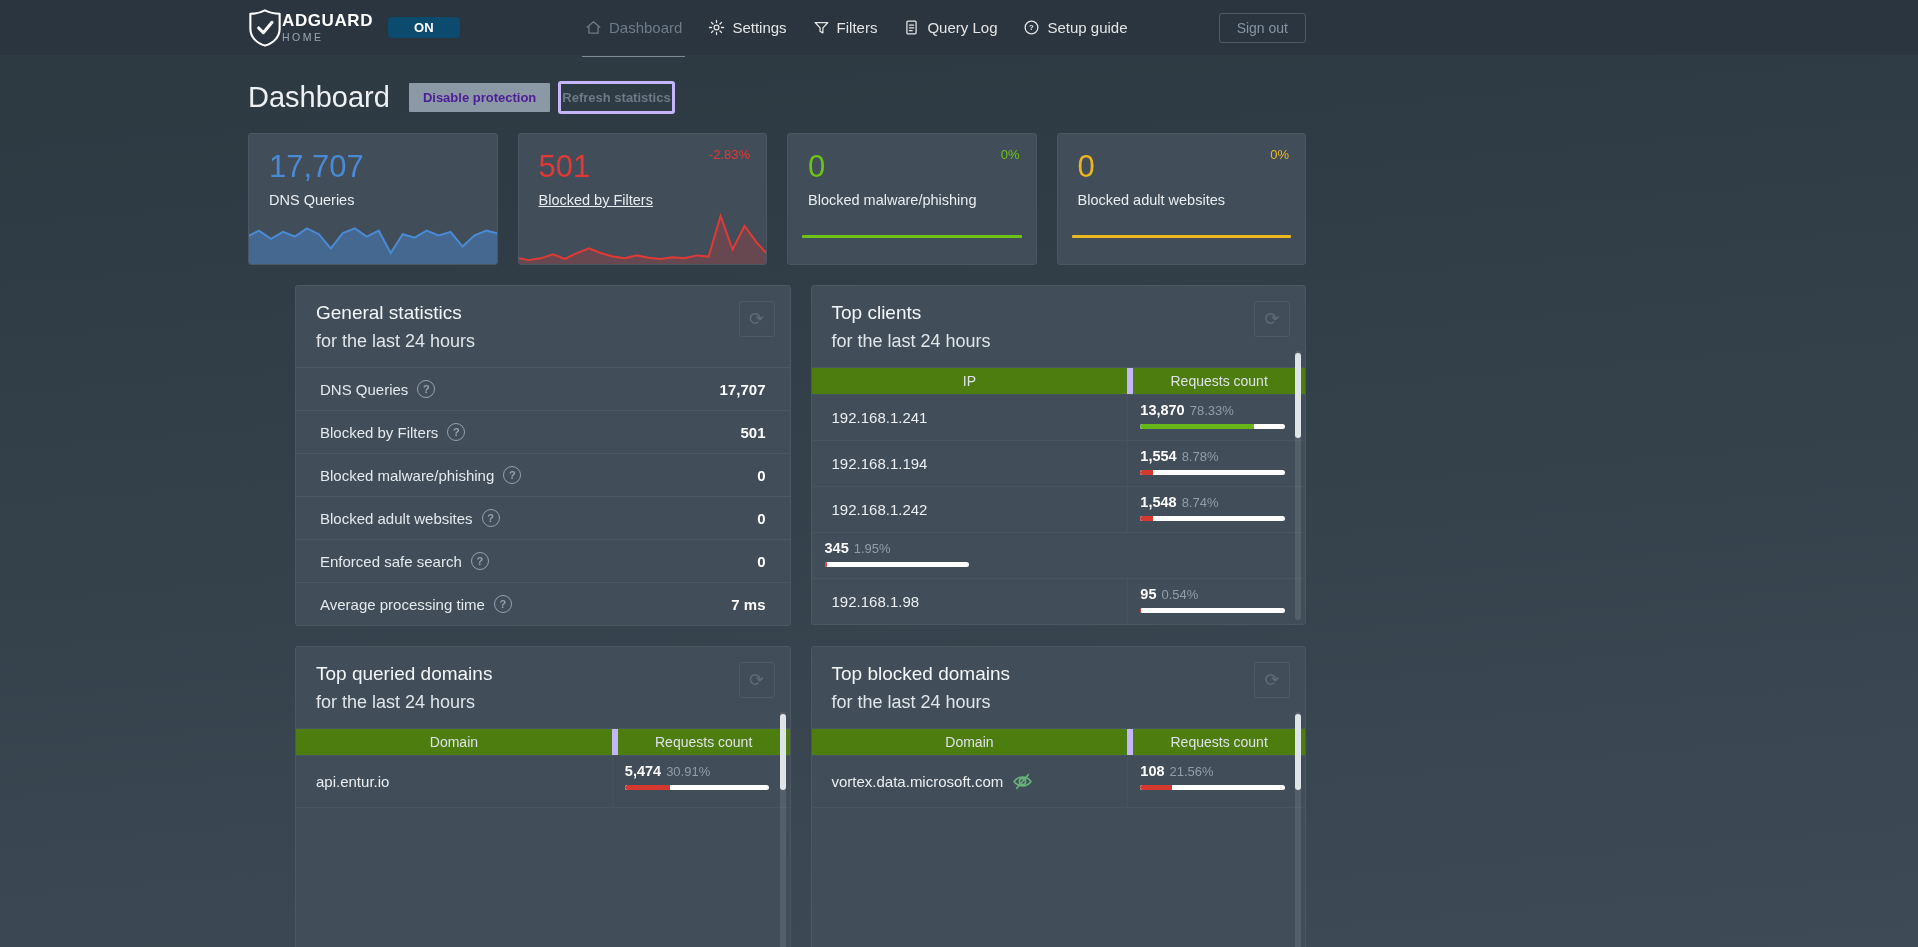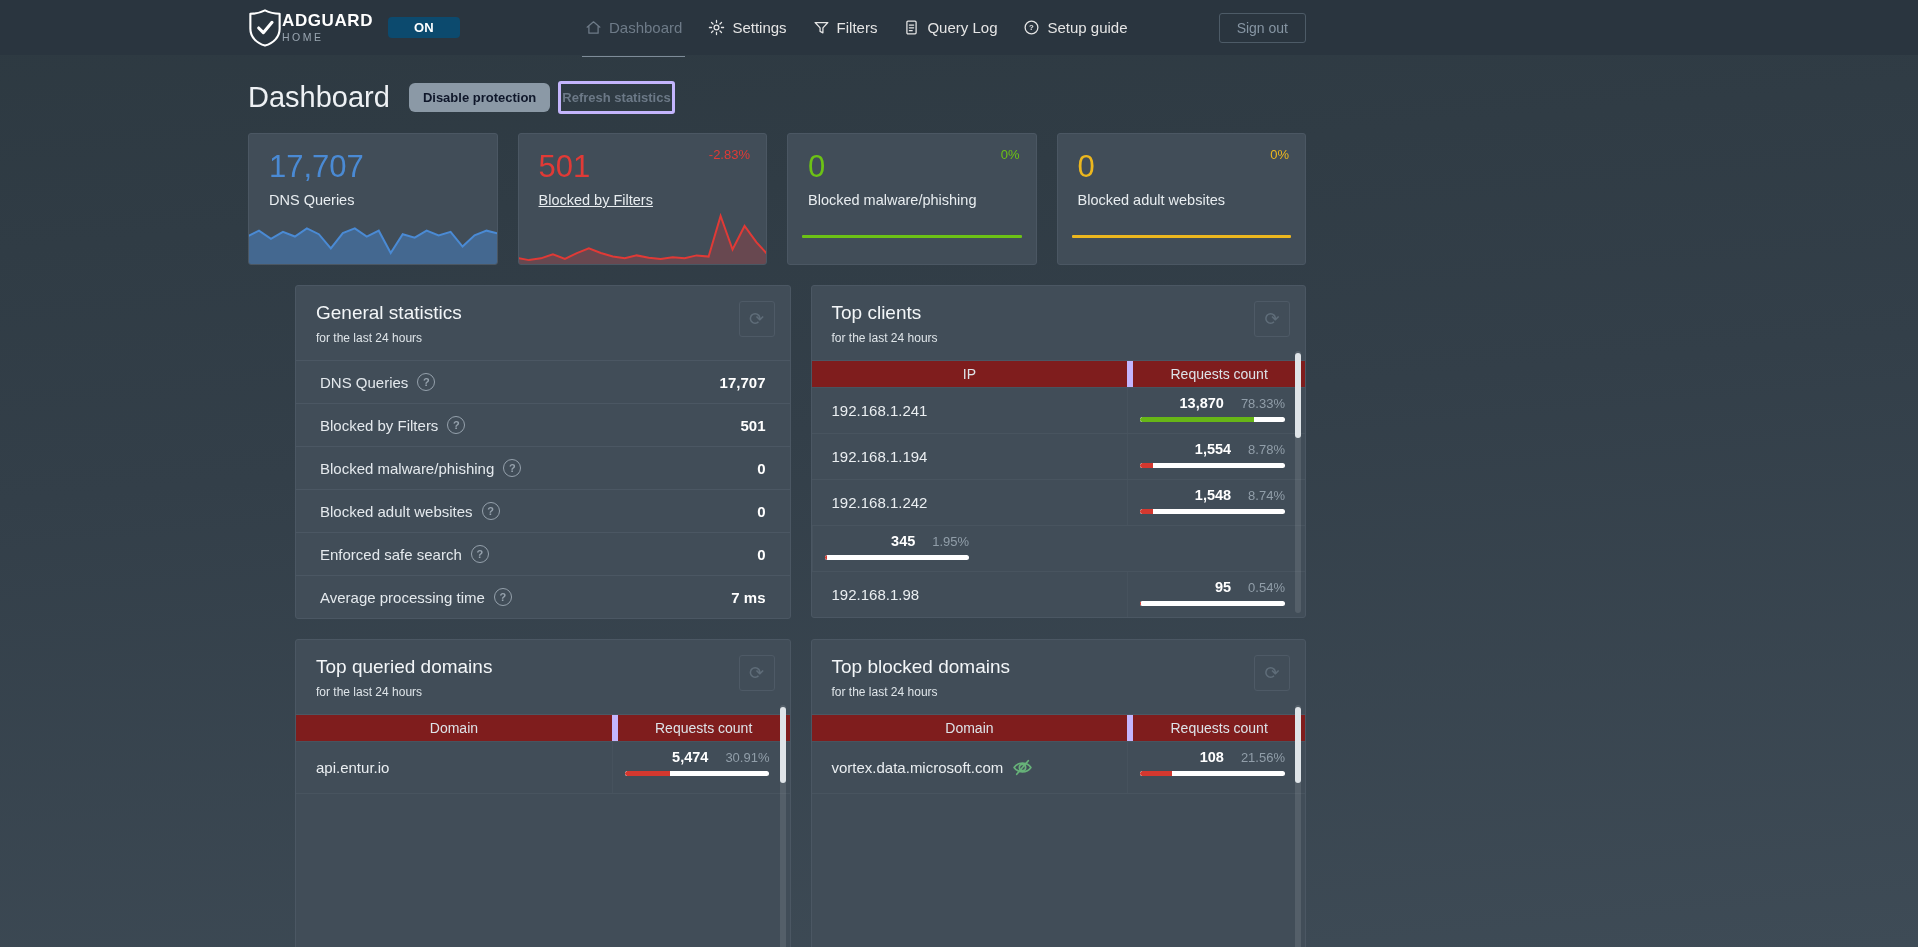--- a/index.html
+++ b/index.html
@@ -24,57 +24,57 @@
   .nav-item svg { width:17px; height:17px; }
   .nav-item.active { color:#6e7b88; }
   .nav-item.active::after { content:""; position:absolute; left:-3px; right:-3px; bottom:-2px; height:1px; background:#7e8c99; }
   .signout { margin-left:auto; background:transparent; border:1px solid #4d5b67; color:#8695a3; font-size:14px; padding:6px 17px; border-radius:3px; }
 
   main { width:1058px; margin-left:248px; }
 
   
   .page-head { margin-top:26px; display:flex; align-items:center; }
   h1 { font-size:29px; font-weight:300; color:#eef1f4; margin-right:19px; }
-  .btn-solid { background:#8b99a6; border:none; color:#0f172a; font-weight:bold; font-size:13px; padding:7px 14px; border-radius:6px; }
+  .btn-solid { background:#8b99a6; border:none; color:#4c1d95; font-weight:bold; font-size:13px; padding:7px 14px; border-radius:1px; }
   .btn-outline { background:transparent; border:3px solid #c4b5fd; color:#6c7987; font-weight:bold; font-size:13px; padding:6px 1px; border-radius:3px; margin-left:8px; }
 
   
   .cards-row { margin-top:19px; display:flex; gap:20px; }
   .stat-card { position:relative; flex:1; height:132px; background:#414d58; border:1px solid #4b5763; border-radius:3px; overflow:hidden; }
   .trend { position:absolute; top:13px; right:16px; font-size:13px; }
   .num { margin:15px 0 0 20px; font-size:31px; }
   .lbl { margin:7px 0 0 20px; font-size:14.5px; color:#e8edf0; display:inline-block; text-decoration:none; }
   a.lbl { text-decoration:underline; cursor:pointer; }
   .spark { position:absolute; left:-2px; right:-2px; bottom:-2px; height:62px; }
   .spark svg { width:100%; height:100%; display:block; }
   .flat { position:absolute; left:14px; right:14px; bottom:26px; height:3px; border-radius:1px; }
 
   
   .panels-row { margin-top:20px; display:flex; gap:20px; align-items:flex-start;padding-left:47px; }
   .panel { position:relative; background:#414d58; border:1px solid #4b5763; border-radius:3px; flex:1; }
   .panel.tall { height:330px; overflow:hidden; }
   .panel-head { padding:16px 20px 15px; position:relative; }
   .panel-title { font-size:19px; color:#f3f6f8; font-weight:400; }
-  .panel-sub { margin-top:7px; font-size:12px; color:#dfe5e9; }
+  .panel-sub { margin-top:7px; font-size:18px; color:#dfe5e9; }
   .refresh-btn { position:absolute; top:15px; right:15px; width:36px; height:36px; border:1px solid #4e5a66; background:transparent; border-radius:3px; color:#5f6d79; display:flex; align-items:center; justify-content:center; }
 
   .gs-row { height:43px; display:flex; align-items:center; padding:0 24px; border-top:1px solid #4b5763; }
   .gs-label { font-size:15px; color:#e4e9ed; display:flex; align-items:center; gap:9px; }
   .help { width:18px; height:18px; border:1px solid #95a1ac; border-radius:50%; color:#95a1ac; font-size:11px; font-weight:bold; display:flex; align-items:center; justify-content:center; cursor:pointer; flex:none; }
   .gs-value { margin-left:auto; font-weight:bold; font-size:15px; color:#fff; }
 
-  .thead { display:flex; background:#7f1d1d; border-top:1px solid #4b5763; height:27px; }
+  .thead { display:flex; background:#4d7c0f; border-top:1px solid #4b5763; height:27px; }
   .th { font-size:14px; color:#dde3e8; display:flex; align-items:center; justify-content:center; }
   .th-left { width:64%; }
   .th-right { width:36%; border-left:6px solid #c4b5fd; }
   .trow { display:flex; border-top:1px solid #48545f; }
   .trow.h46 { height:46px; } .trow.h52 { height:52px; }
   .td-left { width:64%; display:flex; align-items:center; padding-left:20px; font-size:15px; color:#eaeef1; gap:9px; }
   .td-right { width:36%; border-left:1px solid #46525d; padding:7px 20px 0 12px; }
-  .cnt-line { display:flex; align-items:baseline; gap:17px;justify-content:flex-end; }
+  .cnt-line { display:flex; align-items:baseline; gap:5px; }
   .cnt { font-weight:bold; font-size:14.5px; color:#fff; }
   .pct { font-size:13px; color:#919ea9; }
   .bar { margin-top:6px; height:5px; background:#fff; border-radius:3px; overflow:hidden; }
   .bar-fill { height:100%; border-radius:3px 0 0 3px; }
   .trow-ghost { border-top:1px solid #48545f; height:160px; }
 
   .vtrack { position:absolute; right:4px; top:65px; bottom:4px; width:6px; background:rgba(255,255,255,.10); border-radius:3px; }
   .vthumb { position:absolute; left:0; top:2px; width:6px; background:#dfe4e8; border-radius:3px; cursor:pointer; }
   .thumb-clients { height:85px; } .thumb-domains { height:76px; }
 

